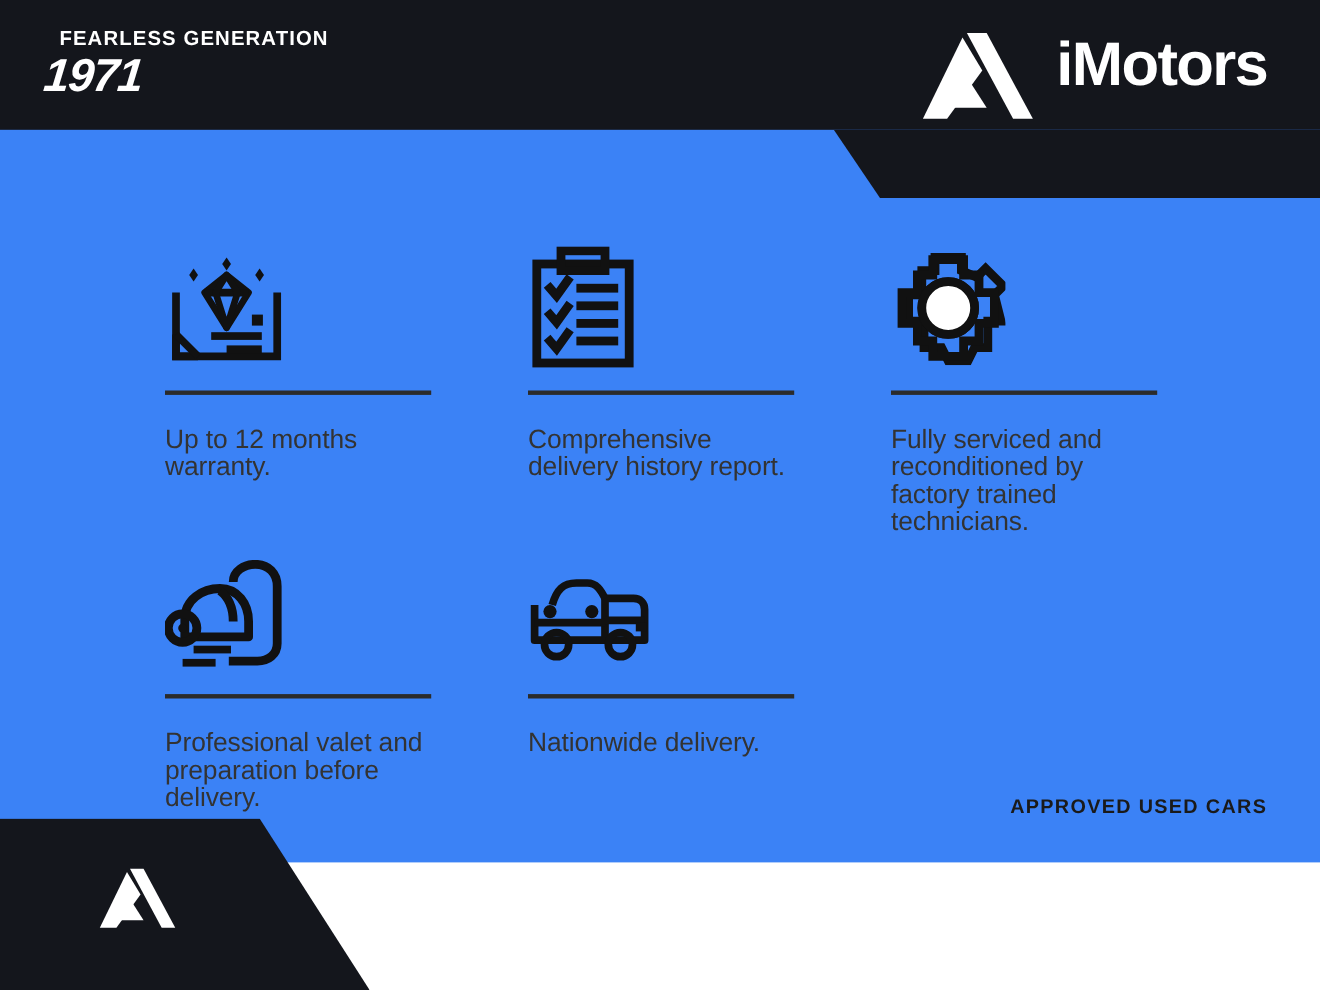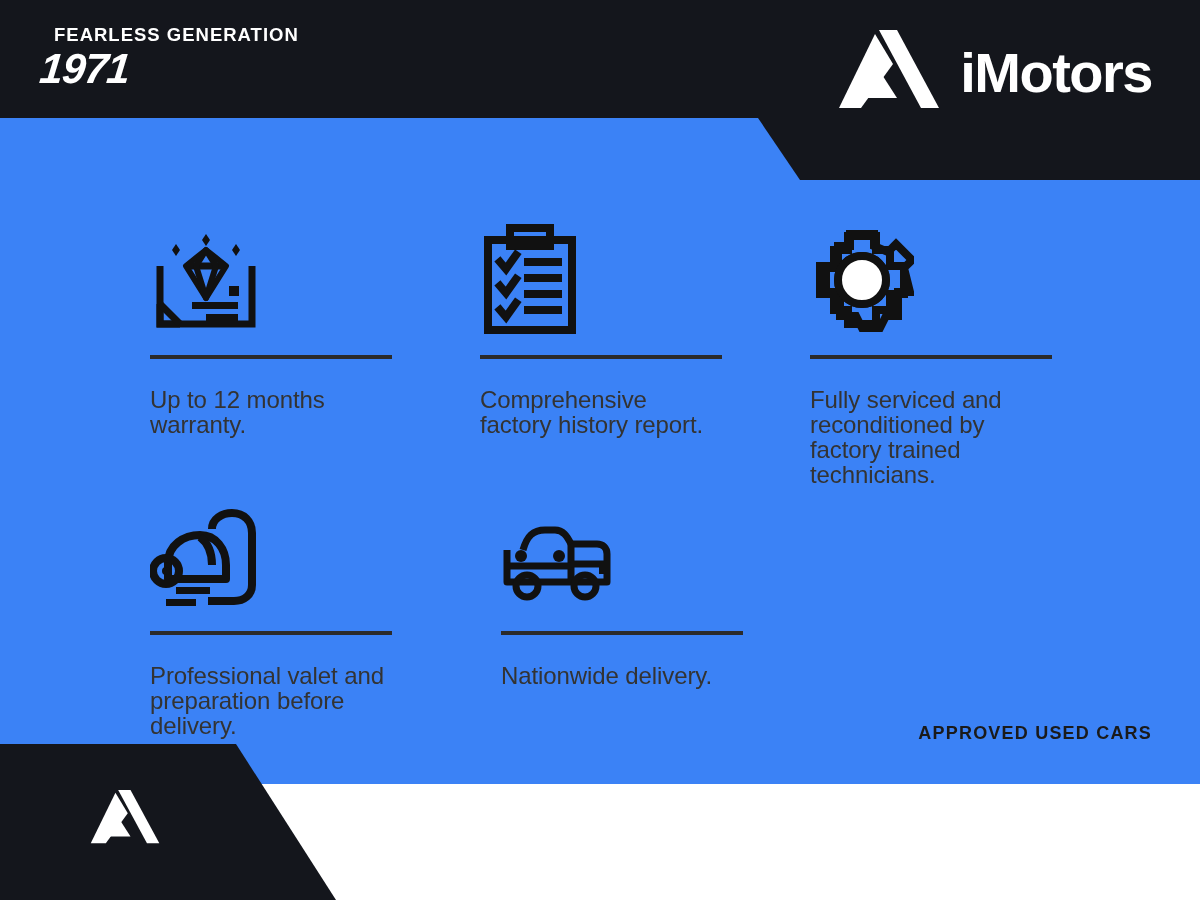--- a/index.html
+++ b/index.html
@@ -47,21 +47,20 @@
     font-style:italic;
     letter-spacing:-1px;
     line-height:1;
     transform:skewX(-6deg);
     white-space:nowrap;
   }
   .brand {
     position:absolute;
     right:48px; top:30px;
     display:flex;
-    align-items:center;
     gap:20px;
   }
   .brand-mark { display:block; }
   .brand-name {
     color:#ffffff;
     font-size:56px;
     font-weight:bold;
     letter-spacing:-1.5px;
     line-height:1;
     white-space:nowrap;
@@ -93,21 +92,21 @@
     height:4px;
     background:#2b2b2b;
     margin-bottom:28px;
   }
   .feature-text {
     color:#333333;
     font-size:24px;
     line-height:25px;
     letter-spacing:-0.1px;
   }
-  .row-2 { margin-top:4px;gap:21px; }
+  .row-2 { margin-top:4px; }
   .spacer-cell { width:242px; margin-right:0; }
 
   
   .footer-shape {
     position:absolute;
     left:0; top:744px;
     width:340px; height:156px;
     background:#14161c;
     clip-path: polygon(0 0, 236px 0, 336px 156px, 0 156px);
   }
@@ -191,21 +190,21 @@
               <rect x="44" y="82" width="38" height="8"></rect>
             </g>
             <g fill="none" stroke="#111111" stroke-width="8" stroke-linecap="square">
               <path d="M20,38 L26,45 L36,31"></path>
               <path d="M20,62 L26,69 L36,55"></path>
               <path d="M20,86 L26,93 L36,79"></path>
             </g>
           </svg>
         </div>
         <div class="divider"></div>
-        <div class="feature-text">Comprehensive factory history report.</div>
+        <div class="feature-text">Comprehensive delivery history report.</div>
       </div>
 
       <div class="cell">
         <div class="icon-box">
           <svg width="104" height="104" viewBox="0 0 104 104">
             <g fill="none" stroke="#111111" stroke-width="8" stroke-linejoin="miter">
               <path d="M40,6 L64,6 L64,18 L78,24 L86,16 L102,32 L94,40 L100,64
                        L88,64 L88,88 L76,88 L70,100 L52,100 L46,88 L30,88 L30,64
                        L16,64 L16,40 L28,40 L28,18 L40,18 Z"></path>
               <circle cx="52" cy="52" r="24"></circle>

